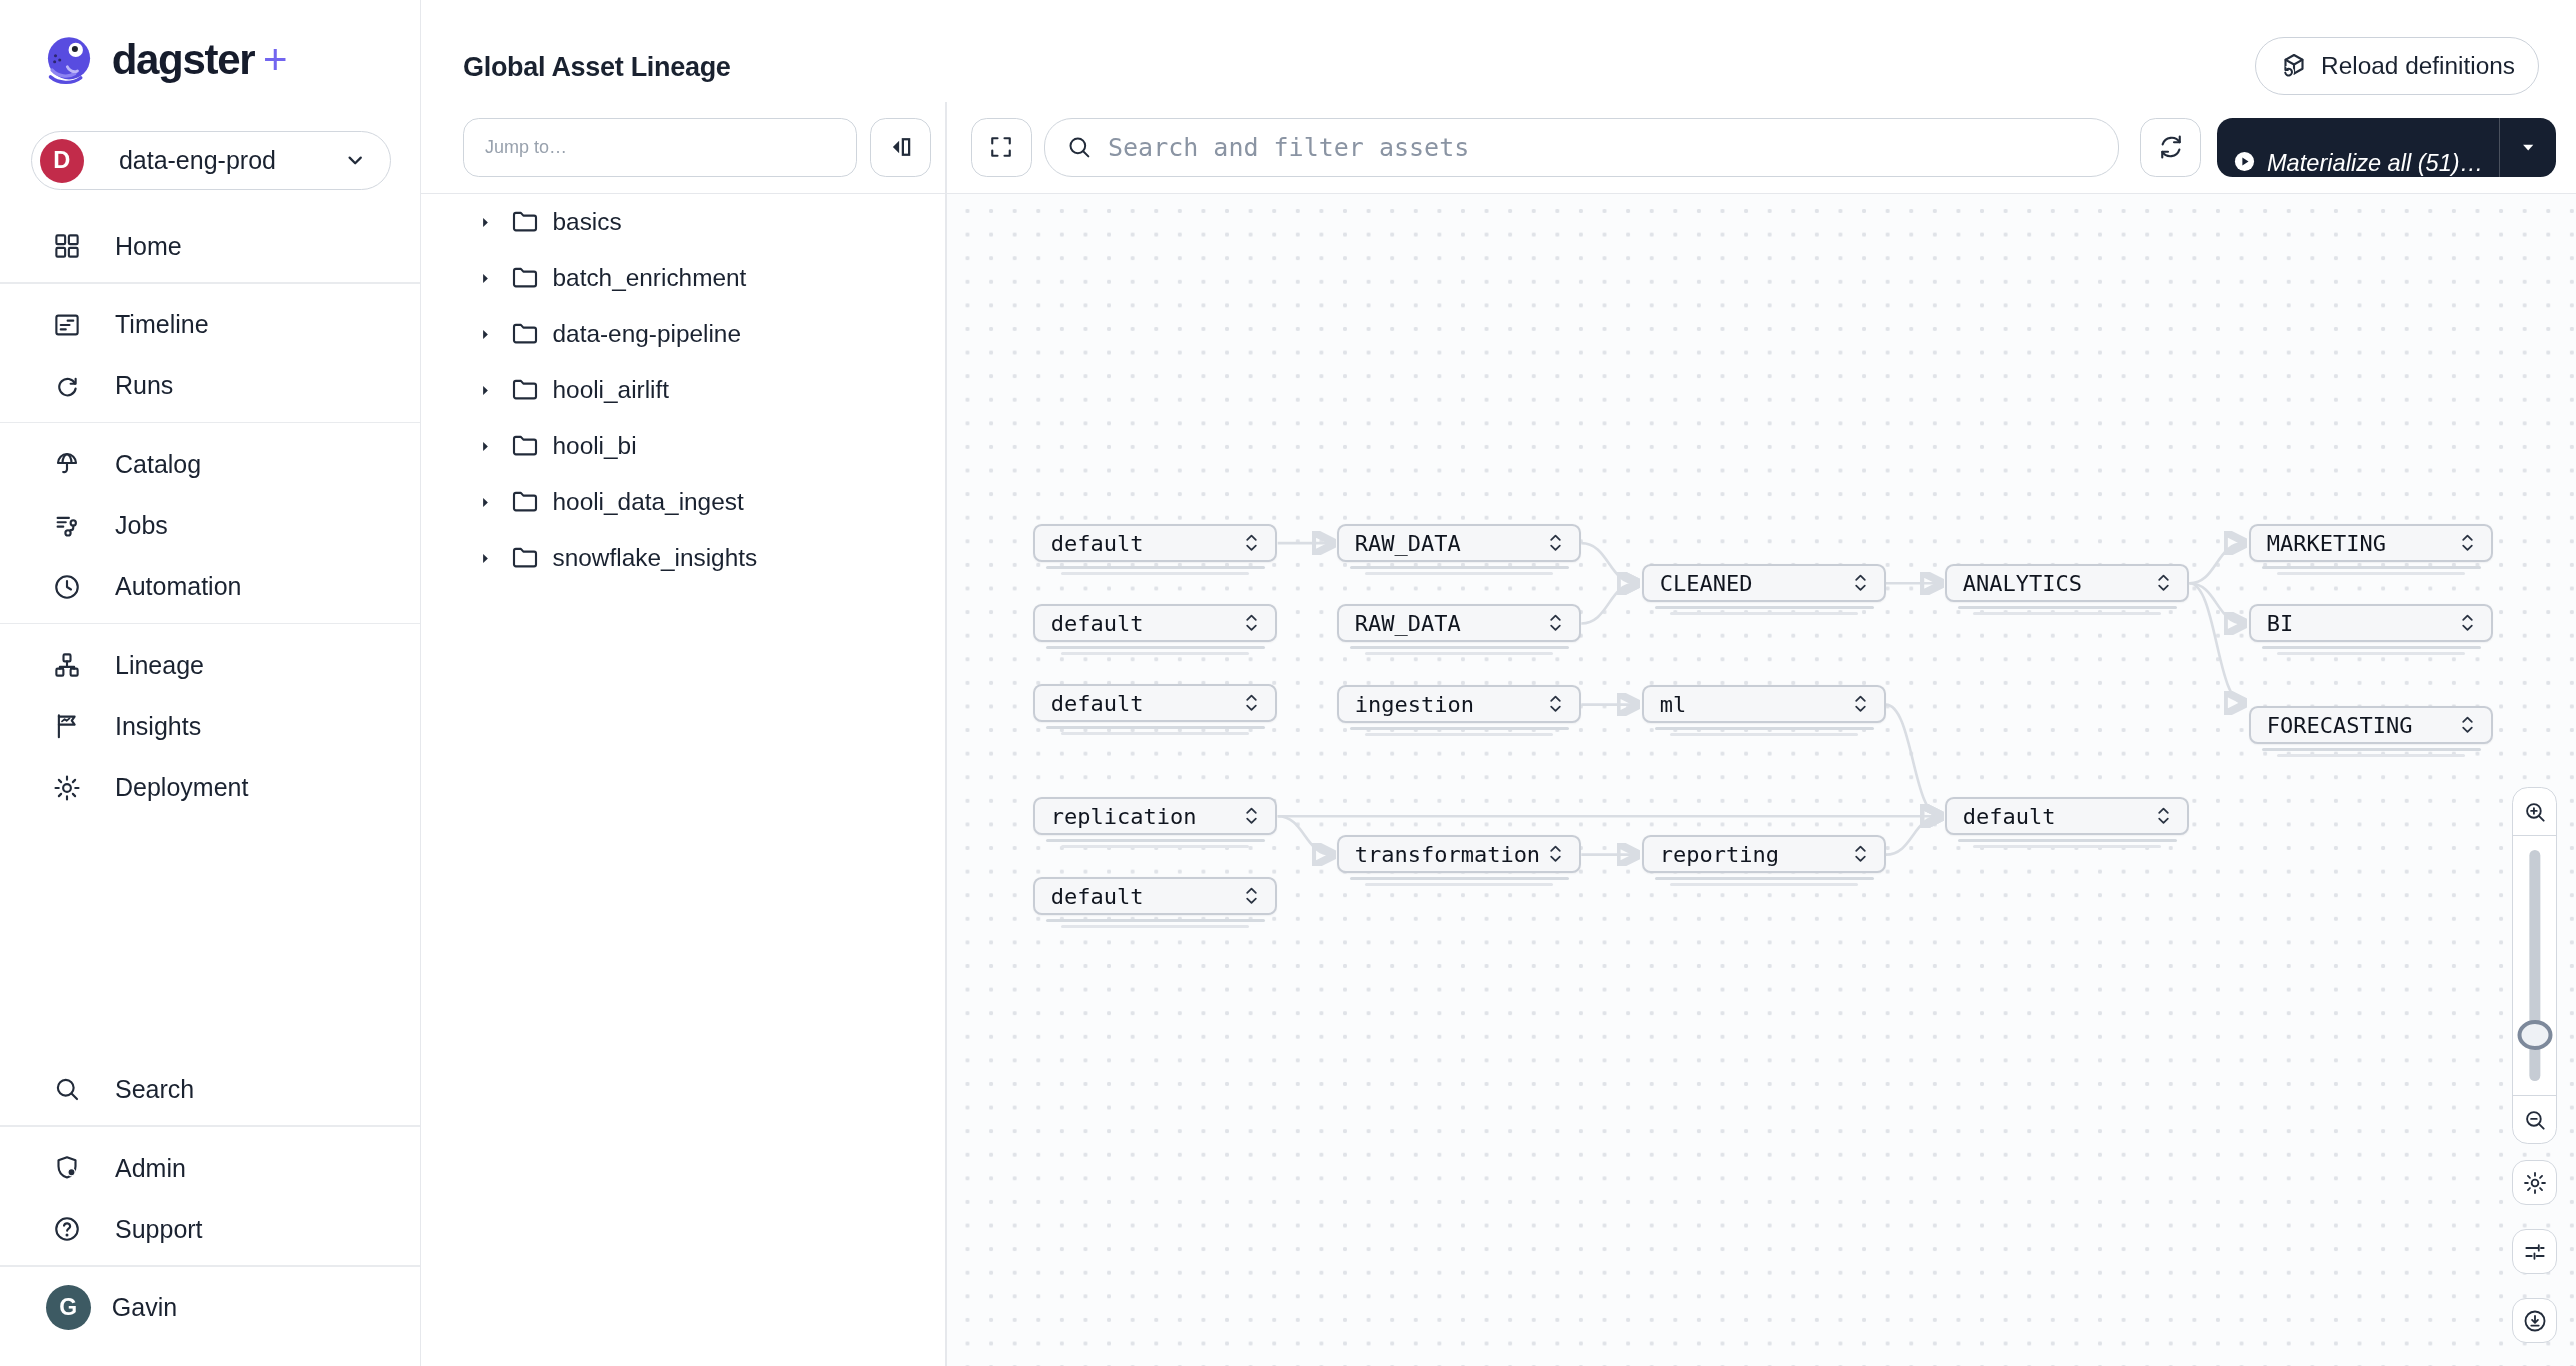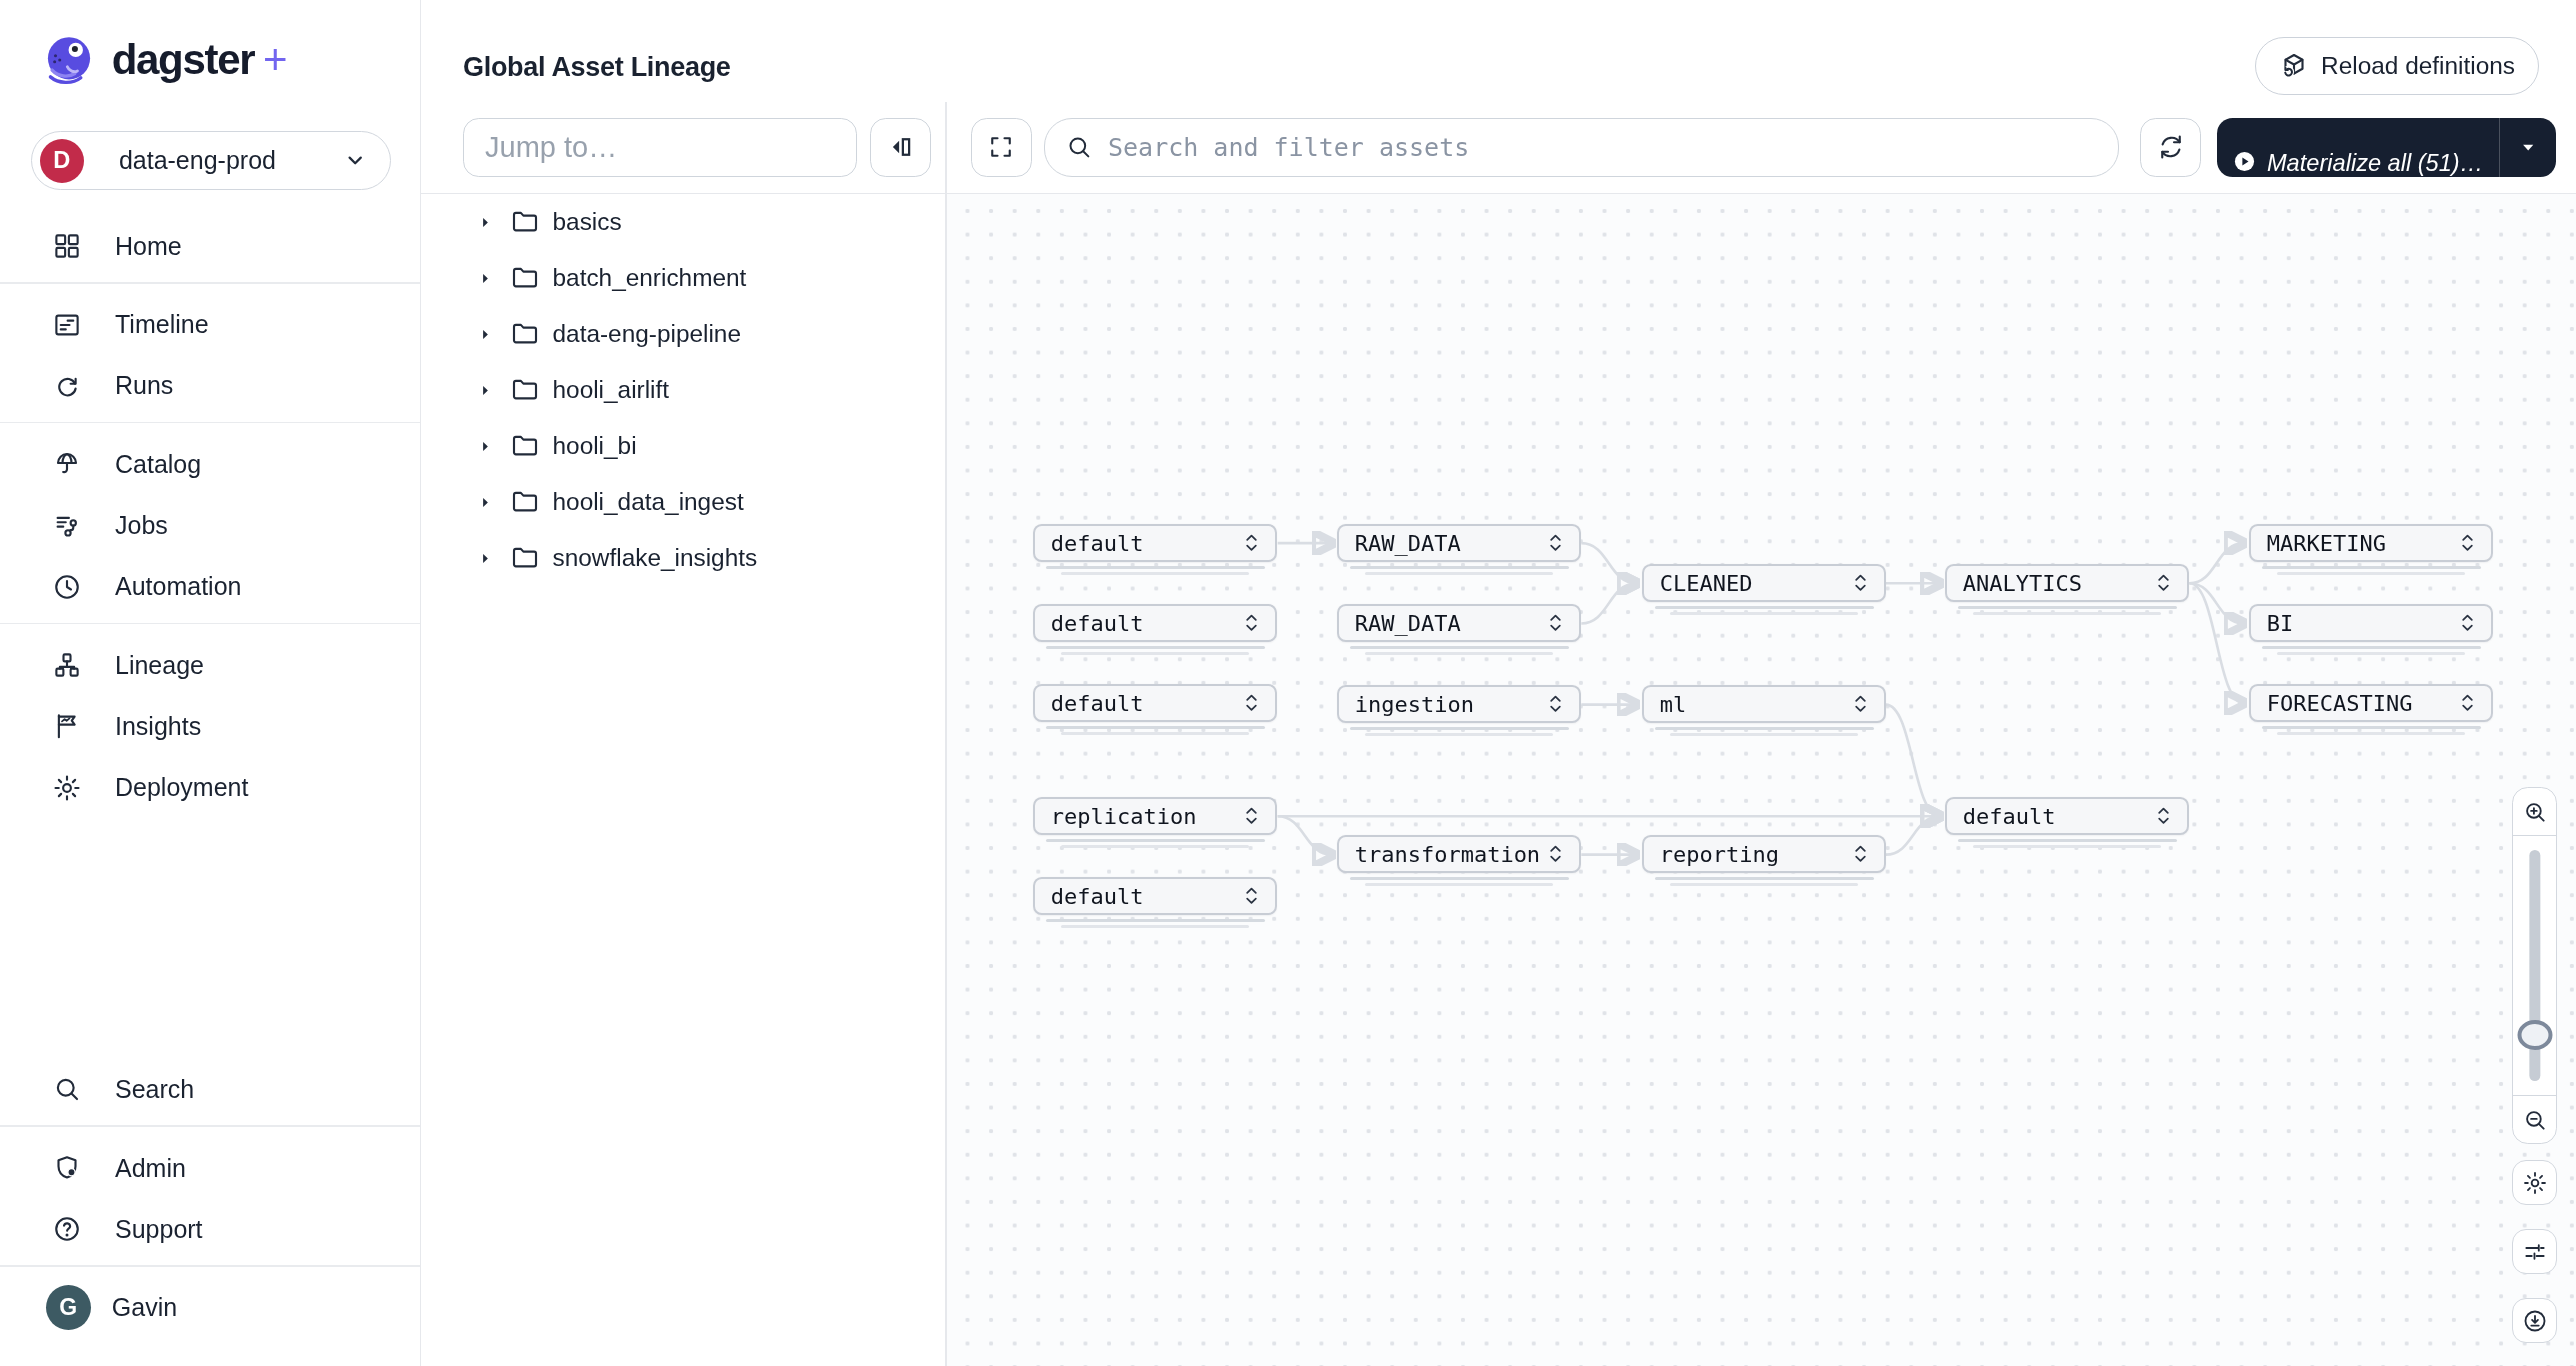--- a/index.html
+++ b/index.html
@@ -25,21 +25,21 @@
   .avatar{width:45px;height:45px;border-radius:50%;color:#fff;font-size:23px;font-weight:600;display:flex;align-items:center;justify-content:center;flex:0 0 auto;margin-left:-5.2px;}
   .user-item{gap:21px;}
 
   
   .header{position:absolute;left:421px;top:0;right:0;height:102px;background:#fff;border-bottom:1.7px solid #e6e8ec;box-sizing:border-box;margin-top:16px;}
   .page-title{position:absolute;left:42px;top:51px;transform:translateY(-50%);font-size:27px;font-weight:700;letter-spacing:-0.3px;}
   .reload-btn{position:absolute;right:37px;top:21px;height:58px;border:1.7px solid #ccd2da;border-radius:30px;background:#fff;display:flex;align-items:center;gap:12.2px;padding:0 23px;font-size:24.4px;color:#1a2230;box-sizing:border-box;cursor:pointer;white-space:nowrap;}
 
   
   .left-toolbar{position:absolute;left:421px;top:102px;width:524px;height:92px;background:#fff;border-bottom:1.7px solid #e6e8ec;box-sizing:border-box;}
-  .jump-input{position:absolute;left:42px;top:15.7px;width:394px;height:59px;border:1.7px solid #cfd5dc;border-radius:15.7px;background:#fff;font-family:"Liberation Sans",sans-serif;font-size:29px;color:#1a2230;padding:0 21px;box-sizing:border-box;outline:none;}
+  .jump-input{position:absolute;left:42px;top:15.7px;width:394px;height:59px;border:1.7px solid #cfd5dc;border-radius:15.7px;background:#fff;font-family:"Liberation Sans",sans-serif;font-size:18px;color:#1a2230;padding:0 21px;box-sizing:border-box;outline:none;}
   .jump-input::placeholder{color:#98a1ad;}
   .sq-btn{border:1.7px solid #cfd5dc;border-radius:15.7px;background:#fff;display:flex;align-items:center;justify-content:center;box-sizing:border-box;cursor:pointer;padding:0;}
   .collapse-btn{position:absolute;left:449px;top:15.7px;width:61px;height:59px;}
   .tree-panel{position:absolute;left:421px;top:194px;width:524px;bottom:0;background:#fff;overflow:hidden;}
   .tree-row{height:56px;display:flex;align-items:center;padding-left:49px;font-size:24.4px;cursor:pointer;}
   .tree-caret{width:30px;display:flex;align-items:center;justify-content:center;flex:0 0 auto;}
   .tree-folder{width:35px;margin-left:7px;display:flex;align-items:center;justify-content:center;flex:0 0 auto;}
   .tree-label{margin-left:10.5px;white-space:nowrap;}
   .vdiv{position:absolute;left:945px;top:102px;width:1.7px;bottom:0;background:#e6e8ec;}
 
@@ -551,21 +551,21 @@
     <span class="node-expander">
       <svg width="19" height="9.6" viewBox="0 0 22 11">
               <path d="M6 8l5-5 5 5" fill="none" stroke="#2a3342" stroke-width="2" stroke-linecap="round" stroke-linejoin="round"></path>
             </svg>
       <svg width="19" height="9.6" viewBox="0 0 22 11">
               <path d="M6 3l5 5 5-5" fill="none" stroke="#2a3342" stroke-width="2" stroke-linecap="round" stroke-linejoin="round"></path>
             </svg>
     </span>
   </div>
 
-  <div class="node" style="left: 1302px; top: 490px;">
+  <div class="node" style="left: 1302px; top: 512px;">
     <span class="node-label">FORECASTING</span>
     <span class="node-expander">
       <svg width="19" height="9.6" viewBox="0 0 22 11">
               <path d="M6 8l5-5 5 5" fill="none" stroke="#2a3342" stroke-width="2" stroke-linecap="round" stroke-linejoin="round"></path>
             </svg>
       <svg width="19" height="9.6" viewBox="0 0 22 11">
               <path d="M6 3l5 5 5-5" fill="none" stroke="#2a3342" stroke-width="2" stroke-linecap="round" stroke-linejoin="round"></path>
             </svg>
     </span>
   </div>

